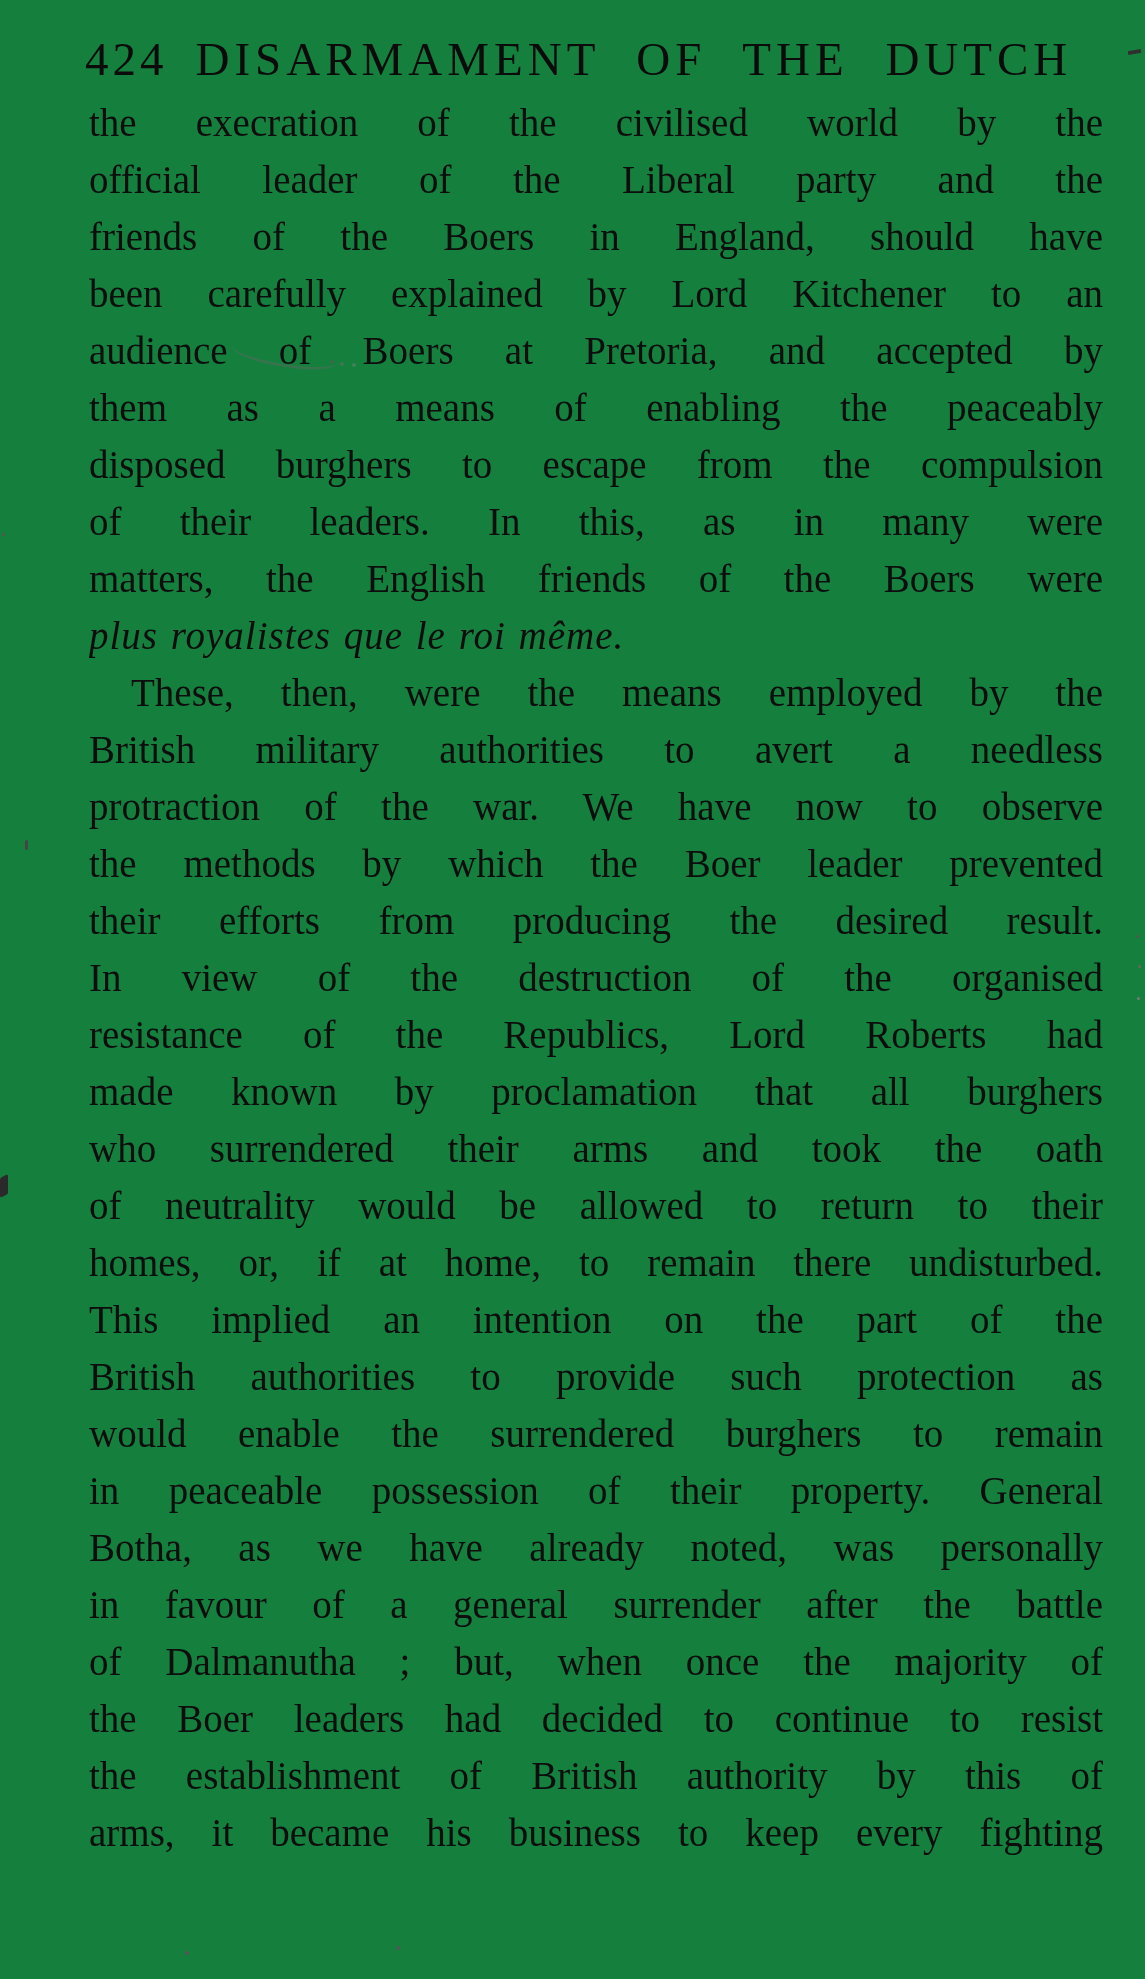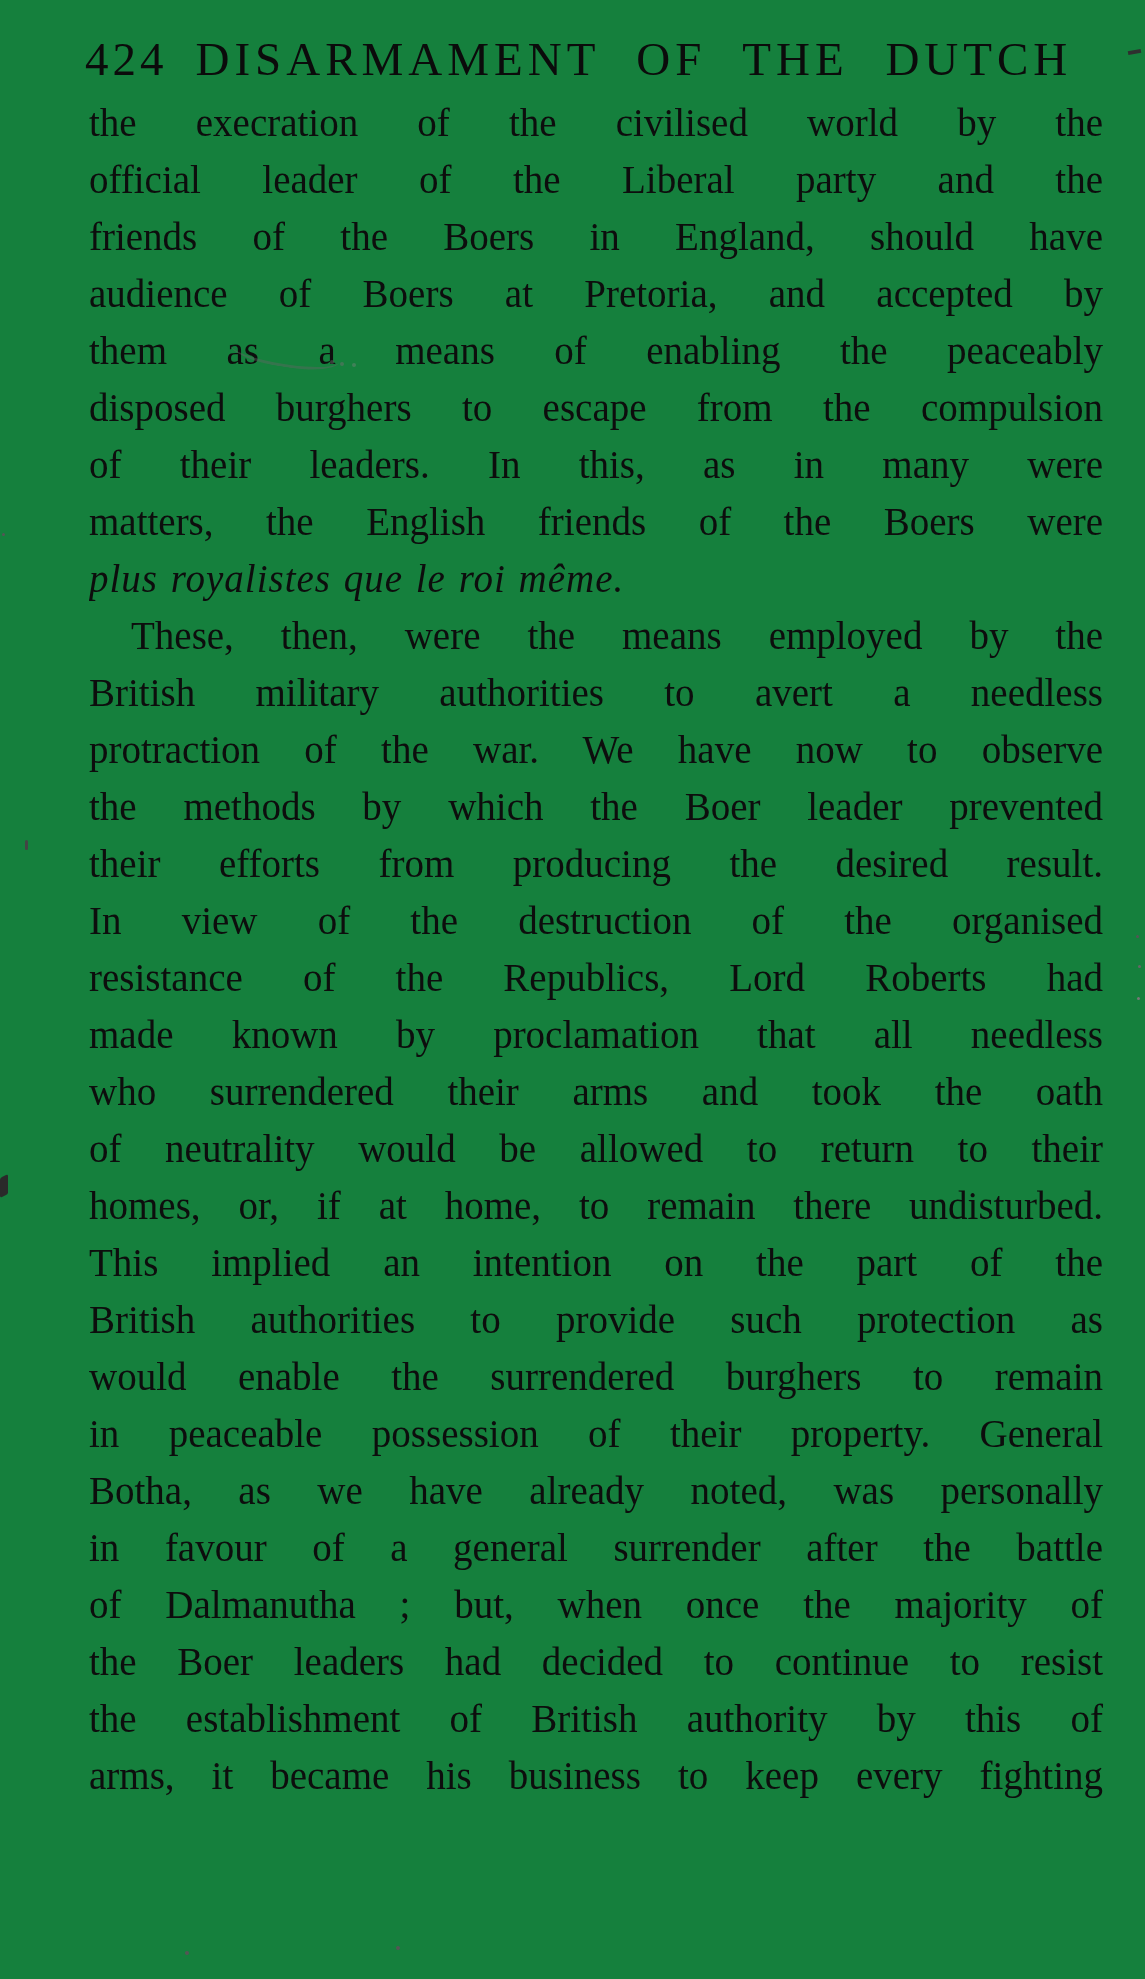--- a/index.html
+++ b/index.html
@@ -99,34 +99,35 @@
 <div class="page">
 
   <div class="header">
     <span class="pagenum">424</span><span class="running-title">DISARMAMENT OF THE DUTCH</span>
   </div>
 
   <div class="body-block">
     <div class="line">the execration of the civilised world by the</div>
     <div class="line">official leader of the Liberal party and the</div>
     <div class="line">friends of the Boers in England, should have</div>
+    <div class="line">been carefully explained by Lord Kitchener to an</div>
     <div class="line">audience of Boers at Pretoria, and accepted by</div>
     <div class="line">them as a means of enabling the peaceably</div>
     <div class="line">disposed burghers to escape from the compulsion</div>
     <div class="line">of their leaders.  In this, as in many were</div>
     <div class="line">matters, the English friends of the Boers were</div>
     <div class="line para-end italic">plus royalistes que le roi même.</div>
     <div class="line indent">These, then, were the means employed by the</div>
     <div class="line">British military authorities to avert a needless</div>
     <div class="line">protraction of the war.  We have now to observe</div>
     <div class="line">the methods by which the Boer leader prevented</div>
     <div class="line">their efforts from producing the desired result.</div>
     <div class="line">In view of the destruction of the organised</div>
     <div class="line">resistance of the Republics, Lord Roberts had</div>
-    <div class="line">made known by proclamation that all needless</div>
+    <div class="line">made known by proclamation that all burghers</div>
     <div class="line">who surrendered their arms and took the oath</div>
     <div class="line">of neutrality would be allowed to return to their</div>
     <div class="line">homes, or, if at home, to remain there undisturbed.</div>
     <div class="line">This implied an intention on the part of the</div>
     <div class="line">British authorities to provide such protection as</div>
     <div class="line">would enable the surrendered burghers to remain</div>
     <div class="line">in peaceable possession of their property.  General</div>
     <div class="line">Botha, as we have already noted, was personally</div>
     <div class="line">in favour of a general surrender after the battle</div>
     <div class="line">of Dalmanutha ; but, when once the majority of</div>

